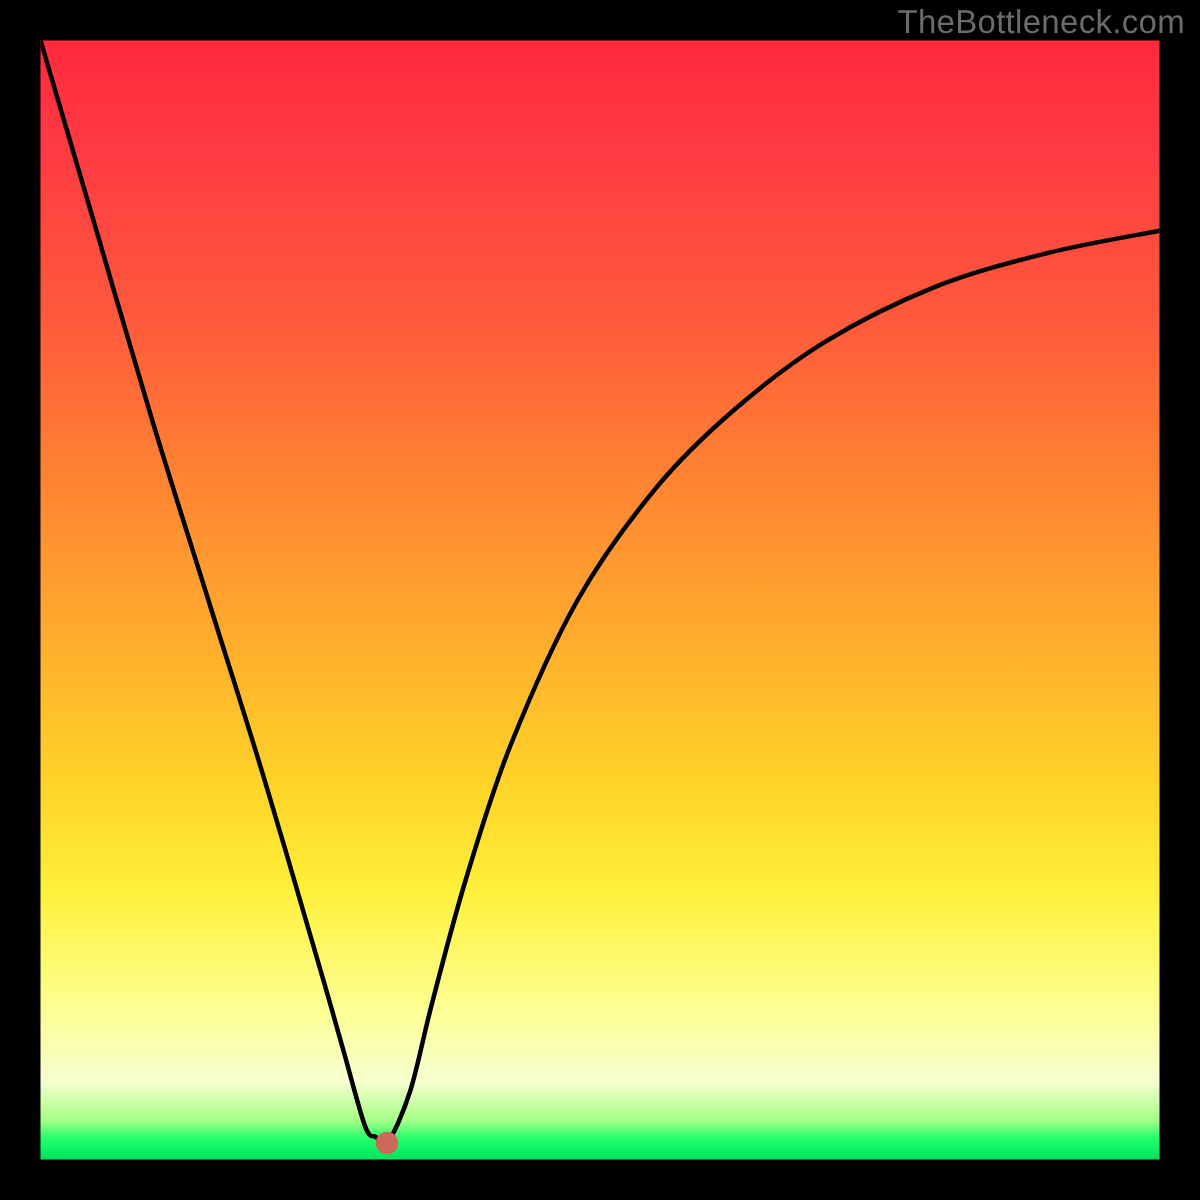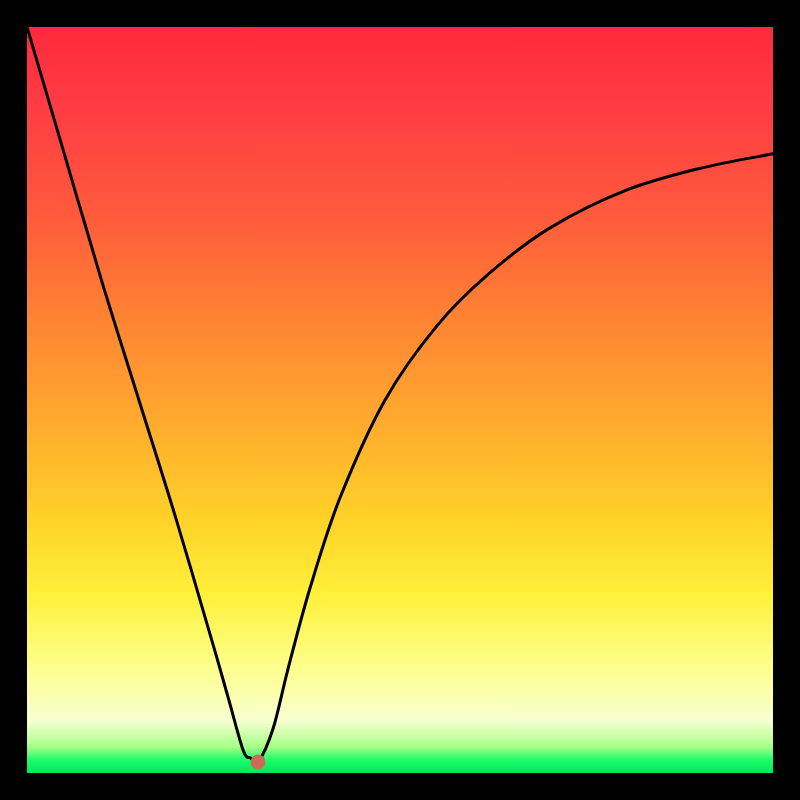--- a/index.html
+++ b/index.html
@@ -76,13 +76,14 @@
 <div class="stage">
   <div class="outer"></div>
 
   <div class="plot">
     <svg class="curve" viewBox="0 0 746 746" preserveAspectRatio="none">
       <path id="curve-path" fill="none" stroke="#000000" stroke-width="3" stroke-linecap="round" stroke-linejoin="round" d="M 0.0 0.0 C 6.2 21.1, 24.9 84.5, 37.3 126.8 C 49.7 169.1, 62.2 212.6, 74.6 253.6 C 87.0 294.7, 99.5 333.2, 111.9 373.0 C 124.3 412.8, 136.8 451.3, 149.2 492.4 C 161.6 533.4, 177.8 589.3, 186.5 619.2 C 195.2 649.0, 196.4 654.0, 201.4 671.4 C 206.4 688.8, 212.6 713.7, 216.3 723.6 C 220.1 733.6, 221.3 729.2, 223.8 731.1 C 226.3 732.9, 227.5 739.8, 231.3 734.8 C 235.0 729.8, 241.2 716.8, 246.2 701.2 C 251.2 685.7, 254.9 665.2, 261.1 641.6 C 267.3 617.9, 274.8 588.1, 283.5 559.5 C 292.2 530.9, 300.9 501.1, 313.3 470.0 C 325.8 438.9, 341.9 401.6, 358.1 373.0 C 374.2 344.4, 392.9 319.5, 410.3 298.4 C 427.7 277.3, 443.9 262.3, 462.5 246.2 C 481.2 230.0, 499.8 215.1, 522.2 201.4 C 544.6 187.7, 571.9 174.1, 596.8 164.1 C 621.7 154.2, 646.5 148.0, 671.4 141.7 C 696.3 135.5, 733.6 129.3, 746.0 126.8"></path>
     </svg>
     <div class="dot" id="curve-dot" style="left: 231.26px; top: 734.81px; background: rgb(204, 106, 90);"></div>
   </div>
 
+  <div class="watermark">TheBottleneck.com</div>
 </div>
 
 </body></html>

